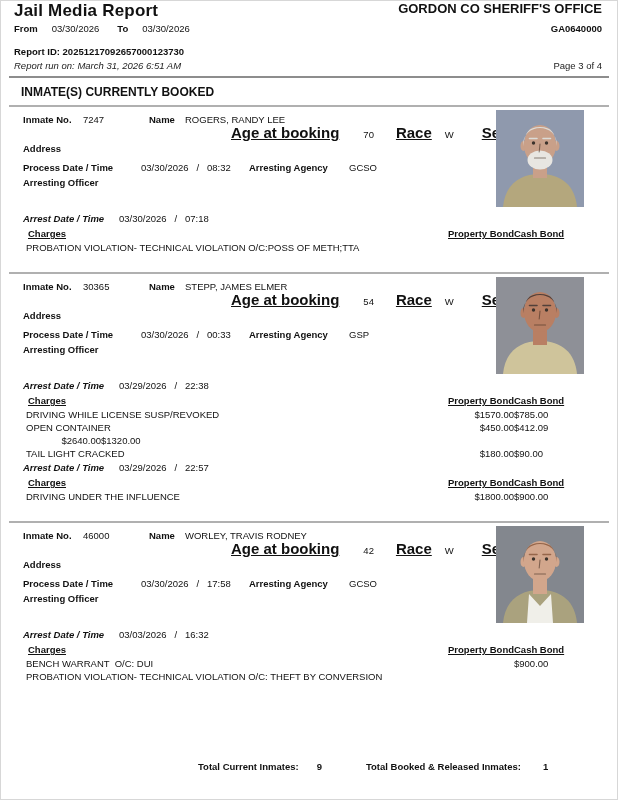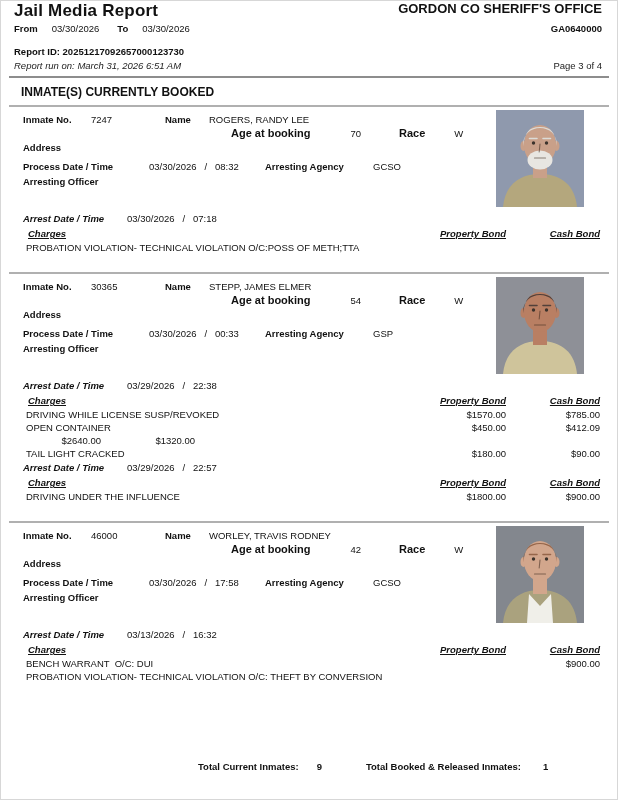--- a/index.html
+++ b/index.html
@@ -25,49 +25,49 @@
   .report-id-row { margin-top:12px; font-weight:bold; }
   .runon-row { display:flex; justify-content:space-between; margin-top:3px; padding-bottom:5px; }
   .runon { font-style:italic; color:#222; }
   .page-no { color:#222; }
   .hdr-line { border-top:2px solid #8d8d8d; margin:0 8px; }
   .section-title { font-size:12px; font-weight:bold; padding:7px 0 6px 20px; }
 
   
   .inmate-block { position:relative; margin:0 8px; border-top:2px solid #b0b0b0; padding:4px 0 18px 0; }
   .blk-details { min-height:100px; padding-top:2px; }
-  .row { display:flex; align-items:baseline; line-height:14px;gap:8px; }
+  .row { display:flex; align-items:baseline; line-height:14px; }
   .ind { padding-left:14px; }
   .lbl { font-weight:bold; }
   .w-ino { width:60px; }
   .v-ino { width:66px; }
   .w-name { width:36px; }
   .r2 { margin-left:222px; font-size:8.5px; line-height:12px; }
-  .r2 .lbl { font-size:11px; }
+  .r2 .lbl { font-size:15px;text-decoration:underline; }
   .r2 .v { font-size:9.5px; }
   .r2 .g1 { display:inline-block; width:24px; }
   .r2 .g2 { display:inline-block; width:22px; }
   .r2 .g3 { display:inline-block; width:13px; }
   .r2 .g4 { display:inline-block; width:28px; }
   .r2 .g5 { display:inline-block; width:15px; }
   .addr-row { margin-top:1px; }
   .proc-row { margin-top:4px; line-height:15px; }
   .w-proc { width:118px; }
   .v-proc { width:108px; }
   .w-agency { width:100px; }
   .officer-row { line-height:15px; }
 
   .arrest-row { line-height:15px; }
   .w-arrest { width:96px;font-style:italic; }
-  .charges-header { line-height:15px;font-style:italic; }
+  .charges-header { line-height:15px; }
   .charge-row { line-height:13px; }
   .c-charge { flex:1; padding-left:17px; }
   .charges-header .c-charge { padding-left:19px; }
   .c-pb { width:92px; text-align:right; }
-  .c-cb { width:86px; text-align:right; }
+  .c-cb { width:86px; text-align:left; }
   .crow-pad { padding-right:9px; }
   .u { text-decoration:underline; }
 
   
   .photo { position:absolute; top:3px; right:25px; width:88px; height:97px; display:block; }
   .photo .p-bg   { fill:var(--photo-bg,#8d929c); }
   .photo .p-shirt{ fill:var(--photo-shirt,#b5a87e); }
   .photo .p-tee  { fill:var(--photo-tshirt,transparent); }
   .photo .p-skin { fill:var(--photo-skin,#c9a089); }
   .photo .p-hair { fill:var(--photo-hair,#777777); }
@@ -333,21 +333,21 @@
       </div>
       <div class="row ind officer-row">
         <span class="lbl">Arresting Officer</span>
         <span></span>
       </div>
     </div>
     <div class="arrests">
   <div class="arrest-section">
     <div class="row ind arrest-row">
       <span class="lbl w-arrest">Arrest Date / Time</span>
-      <span class="pre">03/13/2026   /   16:32</span>
+      <span class="pre">03/03/2026   /   16:32</span>
     </div>
     <div class="row charges-header crow-pad">
       <span class="c-charge"><span class="lbl u">Charges</span></span>
       <span class="c-pb"><span class="lbl u">Property Bond</span></span>
       <span class="c-cb"><span class="lbl u">Cash Bond</span></span>
     </div>
     <div class="charge-rows">
   <div class="row charge-row crow-pad">
     <span class="c-charge pre">BENCH WARRANT  O/C: DUI</span>
     <span class="c-pb"></span>

